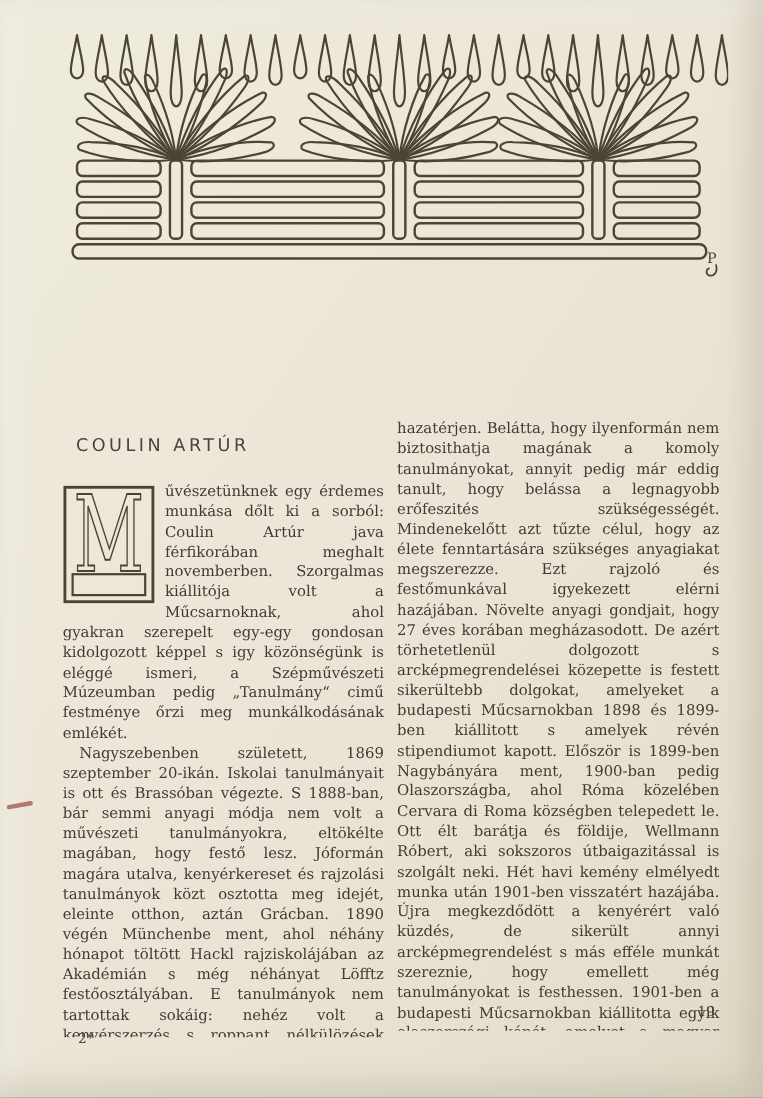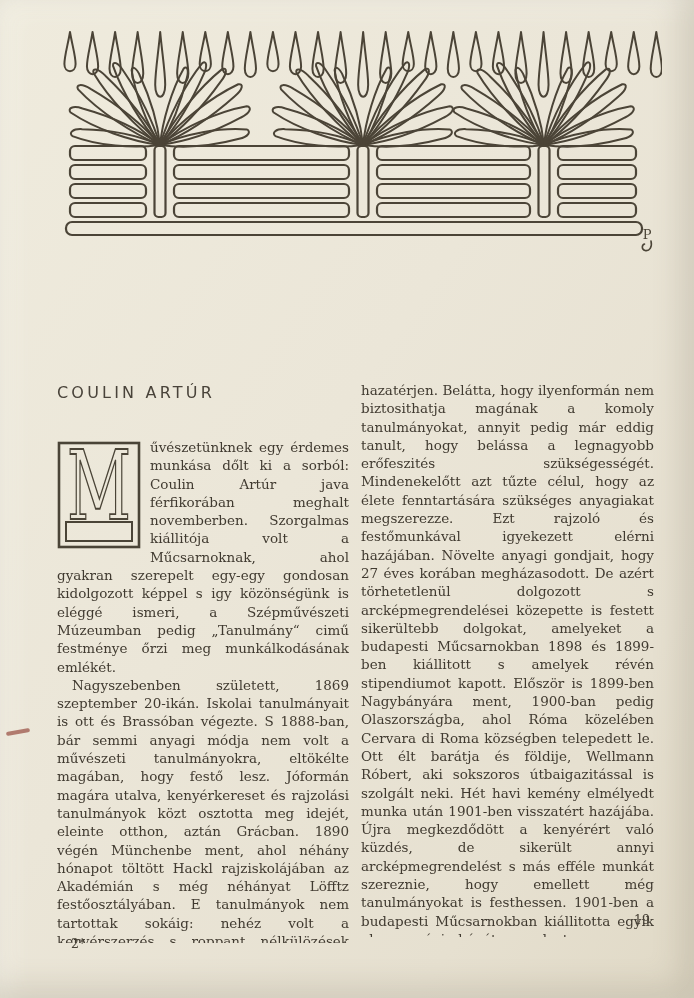--- a/index.html
+++ b/index.html
@@ -4,21 +4,21 @@
 <style>
   html,body{margin:0;padding:0;background:#777;}
   .page{
     position:relative;width:694px;height:998px;overflow:hidden;
     background:linear-gradient(125deg,#efebdd 0%,#ebe6d8 45%,#e6e0d0 80%,#e0d9c6 100%);
     box-shadow:inset -12px -10px 30px rgba(110,100,78,.20), inset 10px 8px 26px rgba(255,255,248,.35);
     font-family:"DejaVu Serif","Liberation Serif",serif;color:#3f3930;
   }
   .ornament{position:absolute;left:62px;top:26px;width:600px;height:245px;}
   .title{
-    position:absolute;left:57px;top:383px;margin:0;
+    position:absolute;left:57px;top:383px;margin:12px;
     font-family:"DejaVu Sans","Liberation Sans",sans-serif;
     font-weight:400;font-size:16px;letter-spacing:3.2px;color:#49433a;text-align:center;
   }
   .col{position:absolute;text-align:justify;font-size:13.5px;line-height:18.3px;color:#403a30;}
   .col p{margin:0;padding:0;}
   .col p.indent{text-indent:15px;}
   .col-left{left:57px;top:438px;width:292px;height:505px;overflow:hidden;}
   .col-right{left:361px;top:381px;width:293px;height:556px;overflow:hidden;}
   .dropcap{float:left;width:84px;height:108px;margin:3px 9px 2px 0;}
   .folio{position:absolute;font-size:12.5px;color:#474136;}

